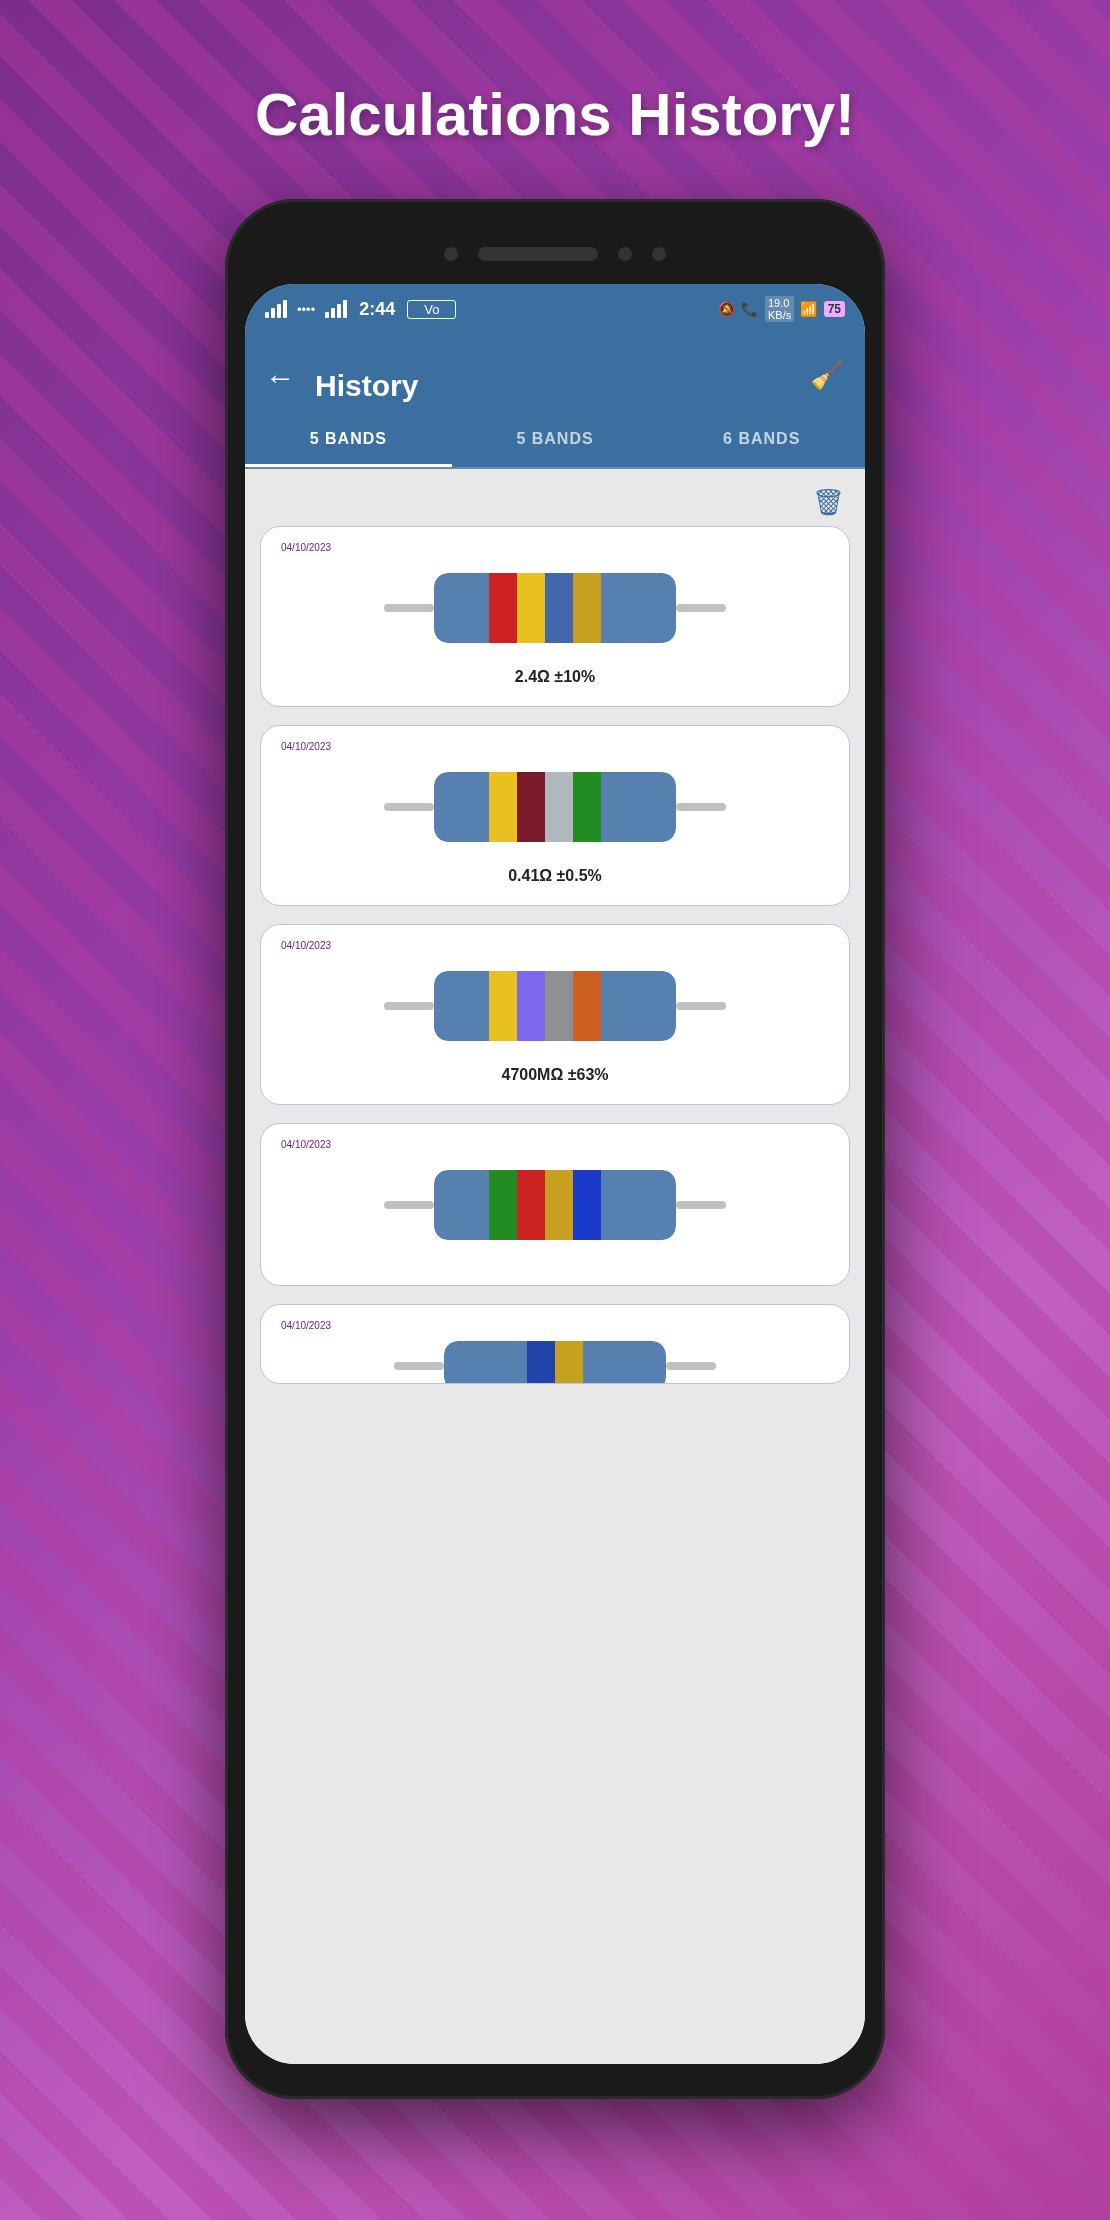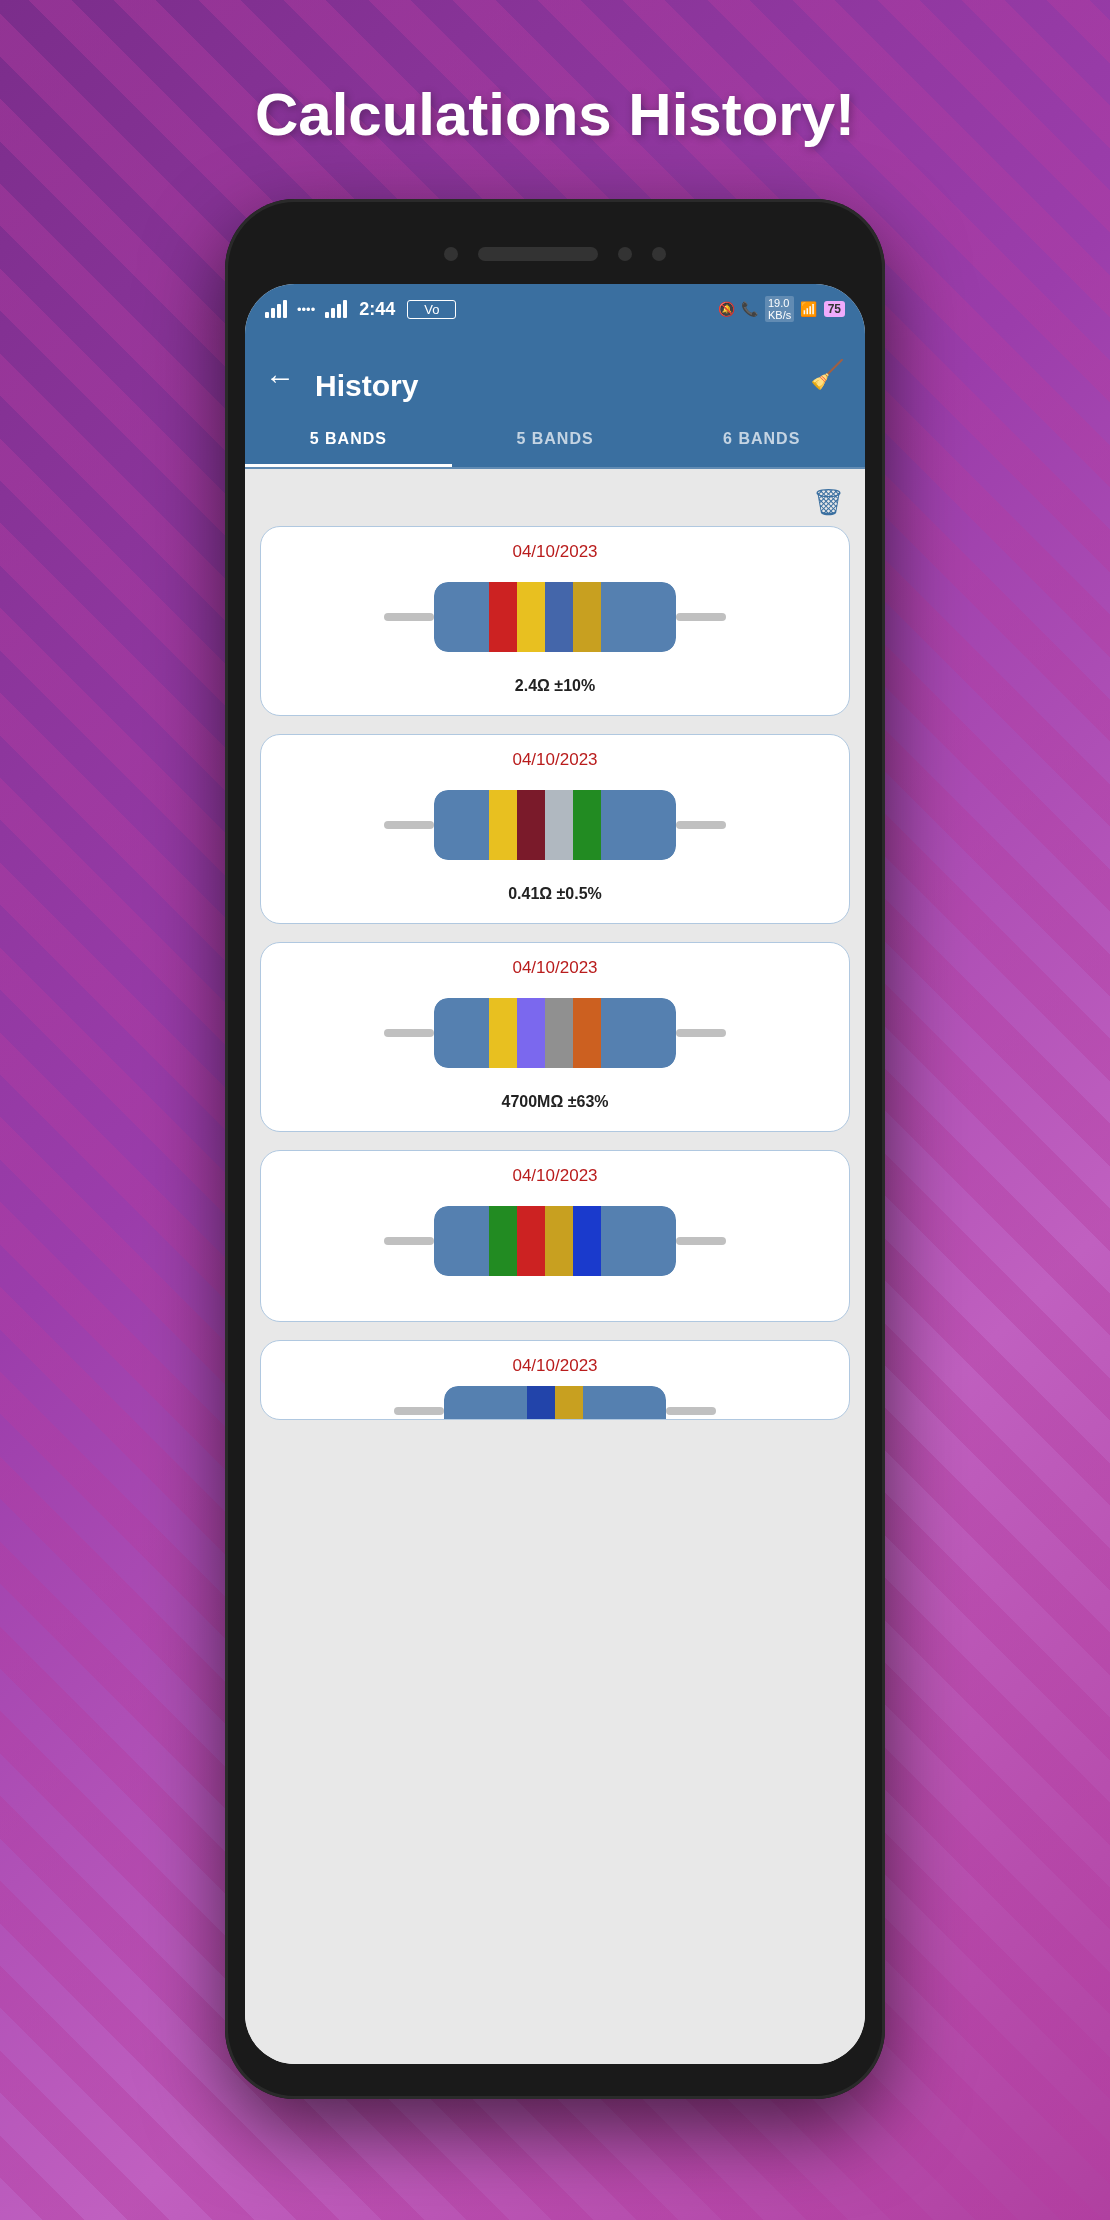--- a/index.html
+++ b/index.html
@@ -197,23 +197,23 @@
     
     .resistor-card {
       background: white;
       border-radius: 20px;
       border: 1.5px solid #b0c8e0;
       margin-bottom: 18px;
       padding: 15px 20px 20px;
       position: relative;
     }
     .card-date {
-      text-align: center;
-      color: #b91c1c;
-      font-size: 17px;
+      text-align: left;
+      color: #701a75;
+      font-size: 10px;
       margin-bottom: 10px;
     }
 
     
     .resistor-container {
       display: flex;
       align-items: center;
       justify-content: center;
       margin-bottom: 15px;
       height: 90px;

